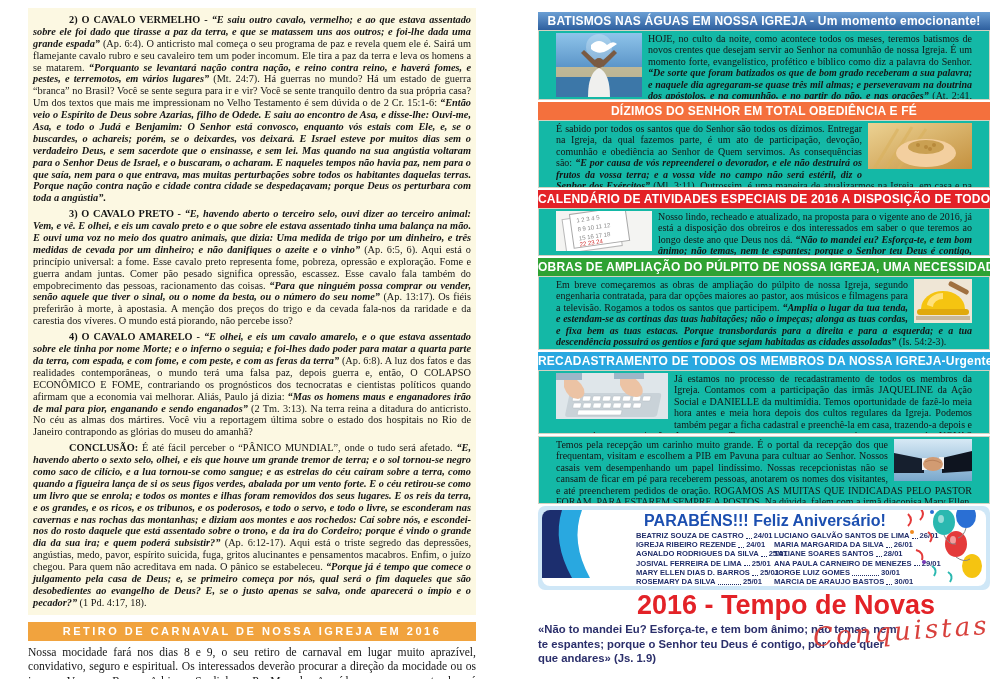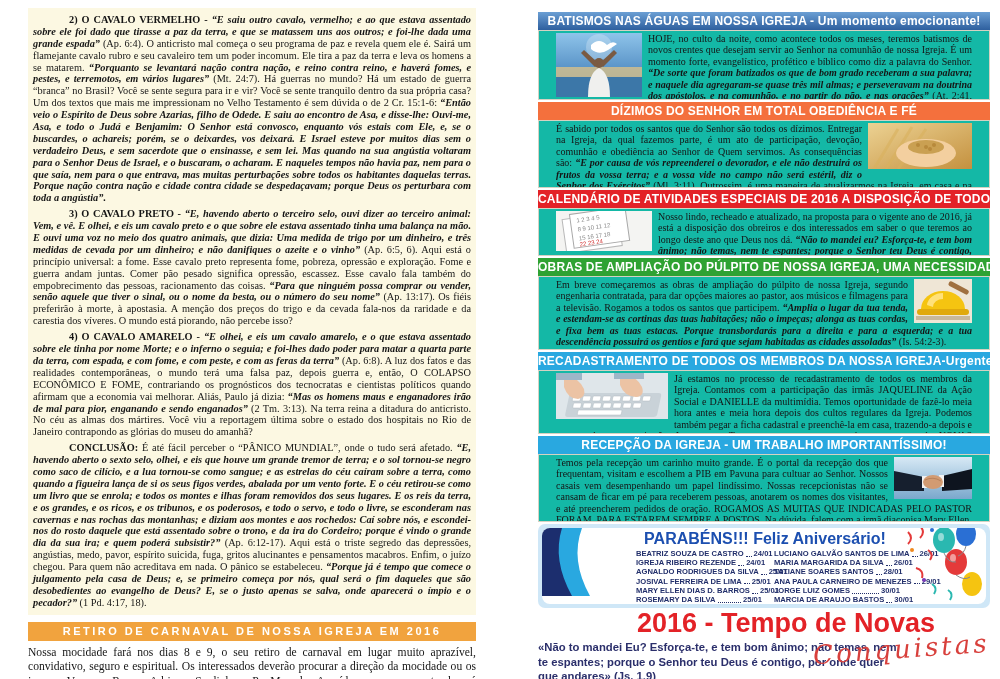--- a/index.html
+++ b/index.html
@@ -204,21 +204,20 @@
             <path d="M64 0 q16 2 22 14 q3 9 -6 10 q-12 -1 -16 -12 z" fill="#ecc3a4"></path>
             <rect x="0" y="0" width="26" height="7" fill="#9db6c8"></rect>
             <rect x="58" y="0" width="30" height="6" fill="#9db6c8"></rect>
           </svg>
         </div>
         <p class="rich" style="margin:0"><span>Já estamos no processo de recadastramento de todos os membros da Igreja. Contamos com a participação das irmãs JAQUELINE da Ação Social e DANIELLE da multimídia. Temos oportunidade de fazê-lo meia hora antes e meia hora depois dos cultos regulares da Igreja. Podemos também pegar a ficha cadastral e preenchê-la em casa, trazendo-a depois e entregando a estas irmãs. Importante: Teremos prazo, queremos saber neste ano de NOVAS CONQUISTAS quem somos, quantos somos e com quem podemos contar.</span></p>
       </div>
     </div>
 
     <div class="section h-recep">
-      <div class="sec-header hdr-cyan">RECEPÇÃO DA IGREJA - UM TRABALHO IMPORTANTÍSSIMO!</div>
       <div class="sec-body">
         <div class="img img-right">
           <svg width="78" height="42" viewBox="0 0 78 42">
             <defs>
                 <linearGradient id="hsbg" x1="0" y1="0" x2="0" y2="1">
               <stop offset="0" stop-color="#d7e9f5"></stop>
                   <stop offset="1" stop-color="#7aa8cc"></stop>
                 </linearGradient>
               </defs>
             <rect width="78" height="42" fill="url(#hsbg)"></rect>

